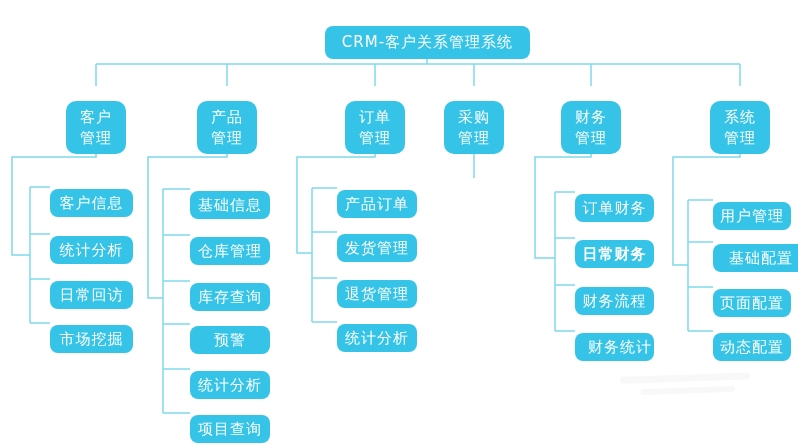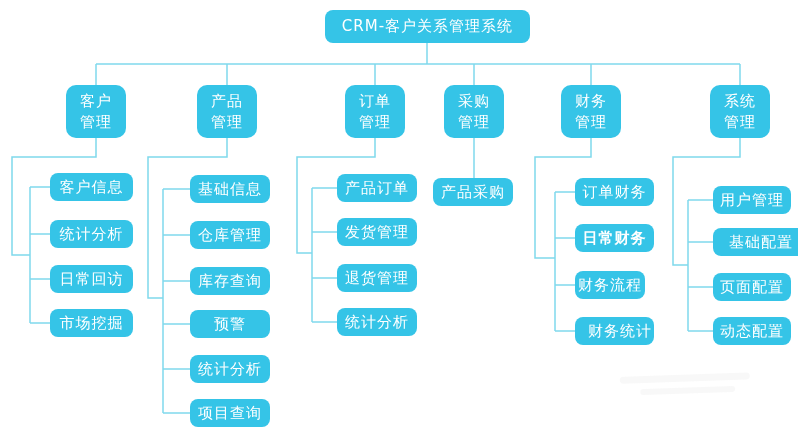--- a/index.html
+++ b/index.html
@@ -17,20 +17,21 @@
     z-index: 2;
     background: #35c4e7;
     color: #ffffff;
     display: flex;
     align-items: center;
     justify-content: center;
     text-align: center;
     font-size: 15px;
     box-sizing: border-box;
     letter-spacing: 1px;
+    margin-top: 16px;
   }
   .root-node   { height: 33px; border-radius: 8px; font-size: 15px; }
   .branch-node { height: 53px; border-radius: 10px; flex-direction: column; line-height: 21px; }
   .child-node  { height: 28px; border-radius: 8px; }
   .branch-node span { display: block; }
   .watermark {
     position: absolute;
     z-index: 0;
     opacity: 0.6;
   }
@@ -136,25 +137,24 @@
   <div class="node child-node" style="left:190px; top:267px; width:80px;">库存查询</div>
   <div class="node child-node" style="left:190px; top:310px; width:80px;">预警</div>
   <div class="node child-node" style="left:190px; top:355px; width:80px;">统计分析</div>
   <div class="node child-node" style="left:190px; top:399px; width:80px;">项目查询</div>
 
   <div class="node child-node" style="left:337px; top:174px; width:80px;">产品订单</div>
   <div class="node child-node" style="left:337px; top:218px; width:80px;">发货管理</div>
   <div class="node child-node" style="left:337px; top:264px; width:80px;">退货管理</div>
   <div class="node child-node" style="left:337px; top:308px; width:80px;">统计分析</div>
 
-  <div class="node child-node" style="left:433px; top:178px; width:80px;">产品采购</div>
 
   <div class="node child-node" style="left:575px; top:178px; width:79px;">订单财务</div>
   <div class="node child-node" style="left:575px; top:224px; width:79px;font-weight:bold;">日常财务</div>
-  <div class="node child-node" style="left:575px; top:271px; width:70px;text-align:center;">财务流程</div>
+  <div class="node child-node" style="left:575px; top:271px; width:79px;text-align:center;">财务流程</div>
   <div class="node child-node" style="left:575px; top:317px; width:79px;padding-left:11px;">财务统计</div>
 
   <div class="node child-node" style="left:713px; top:186px; width:78px;font-family:Liberation Serif, serif;">用户管理</div>
   <div class="node child-node" style="left:713px; top:228px; width:96px;">基础配置</div>
   <div class="node child-node" style="left:713px; top:273px; width:78px;">页面配置</div>
   <div class="node child-node" style="left:713px; top:317px; width:78px;">动态配置</div>
 
   <div class="watermark" style="left:620px; top:368px; width:160px; transform:rotate(-2deg);">
     <i style="width:130px; height:7px;"></i>
     <i style="width:95px; height:6px; margin-left:20px;"></i>

